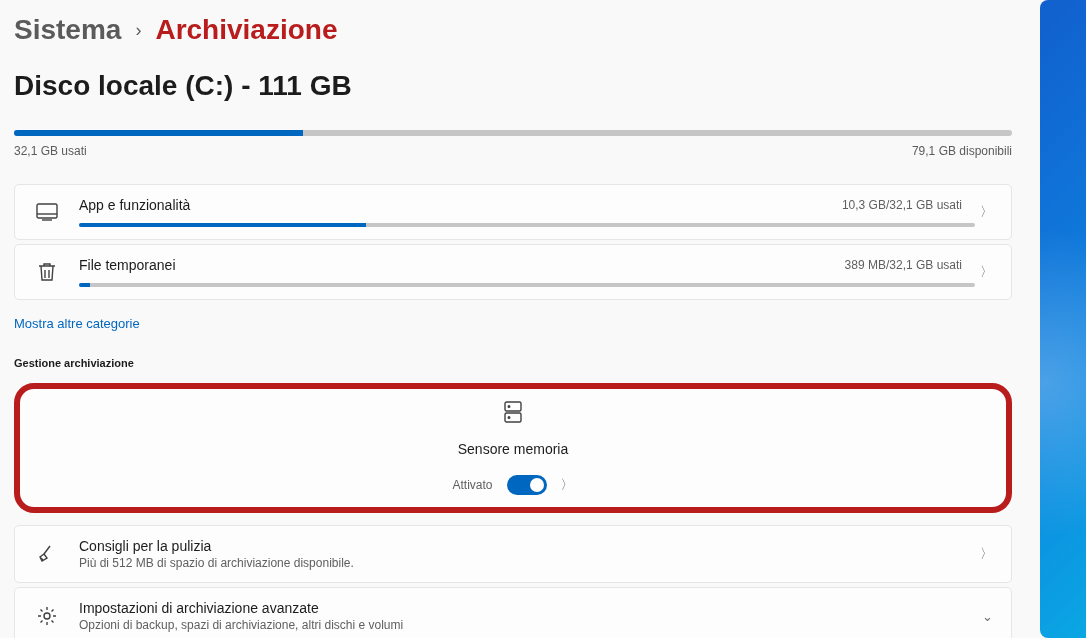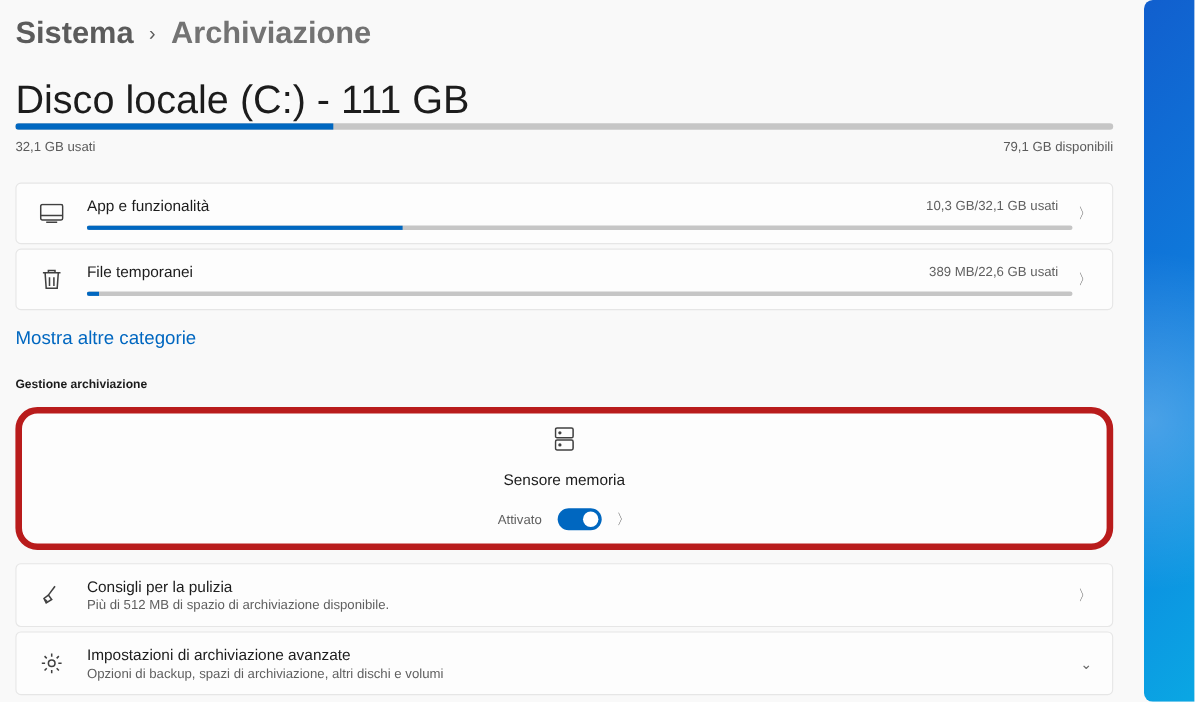--- a/index.html
+++ b/index.html
@@ -46,26 +46,26 @@
     font-weight: 600;
     color: #5b5b5b;
   }
   .breadcrumb .sep {
     font-size: 18px;
     color: #5b5b5b;
   }
   .breadcrumb .current {
     font-size: 28px;
     font-weight: 600;
-    color: #737373;
+    color: #b91c1c;
   }
   .disk-title {
-    font-size: 36px;
-    font-weight: 400;
-    margin-bottom: 0;
+    font-size: 28px;
+    font-weight: 700;
+    margin-bottom: 28px;
   }
   .bar-outer {
     width: 998px;
     height: 6px;
     background: #c6c6c6;
     border-radius: 3px;
     overflow: hidden;
     margin-bottom: 8px;
   }
   .bar-inner {
@@ -123,21 +123,21 @@
     overflow: hidden;
     margin-top: 10px;
     width: 896px;
   }
   .mini-bar-inner { height:100%; background:#0067c0; }
   .link-more {
     display:inline-block;
     margin-top: 12px;
     margin-bottom: 26px;
     color: #0067c0;
-    font-size: 17px;
+    font-size: 13px;
     cursor: pointer;
   }
   .section-header {
     font-size: 11px;
     font-weight: 700;
     margin-bottom: 14px;
     color: #1c1c1c;
   }
   .toggle {
     width: 40px; height: 20px;
@@ -203,21 +203,21 @@
   <div class="card clickable">
     <div class="card-icon">
       <svg width="18" height="20" viewBox="0 0 18 20" fill="none" stroke="currentColor" stroke-width="1.4">
         <path d="M1 4h16 M6 4V2h6v2 M3 4l1 14h10l1-14 M7 8v8 M11 8v8"></path>
       </svg>
     </div>
     <div class="card-body">
       <div style="display:flex;justify-content:space-between;align-items:center;">
         <div class="card-title">File temporanei</div>
         <div class="card-right">
-          <span>389 MB/22,6 GB usati</span>
+          <span>389 MB/32,1 GB usati</span>
         </div>
       </div>
       <div class="mini-bar">
         <div class="mini-bar-inner" style="width:1.2%"></div>
       </div>
     </div>
     <span class="chevron">〉</span>
   </div>
 
   <span class="link-more">Mostra altre categorie</span>

